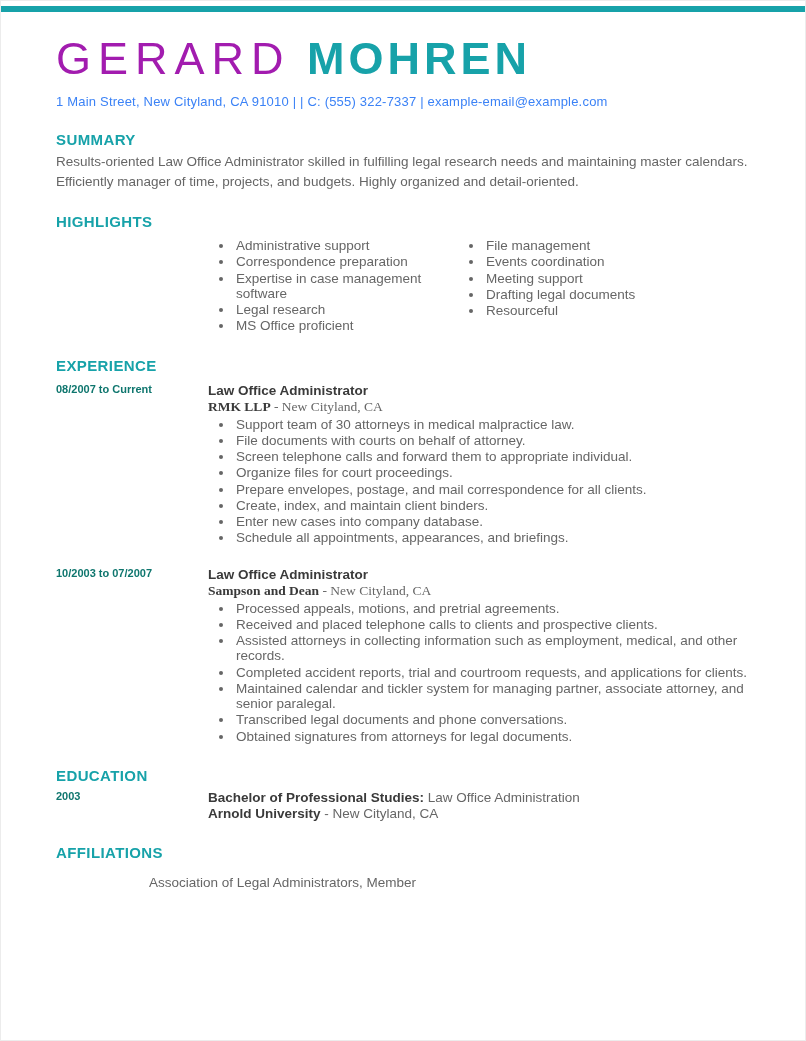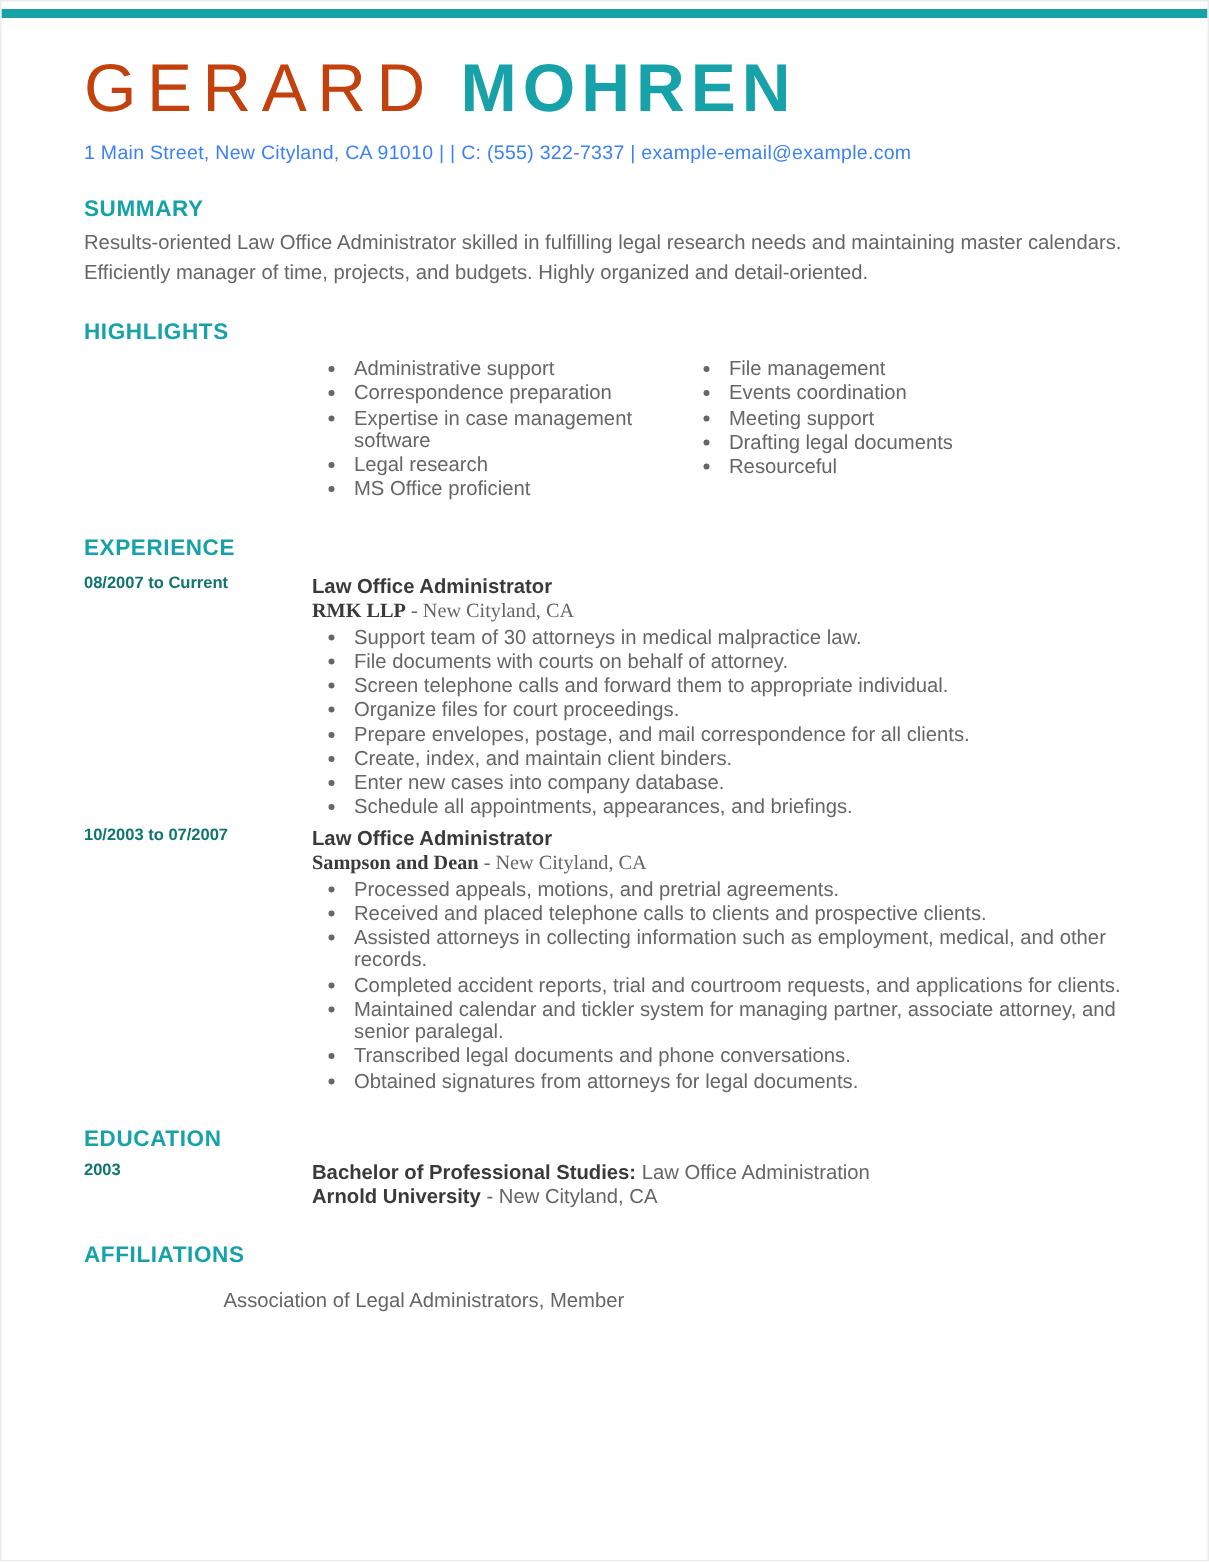--- a/index.html
+++ b/index.html
@@ -20,21 +20,21 @@
     background: #17a2a9;
   }
 
   .content { padding: 0 52px 0 55px; }
 
   .name-block { margin-top: 24px; line-height: 1; white-space: nowrap; }
   .name-first {
     font-size: 45px;
     font-weight: normal;
     letter-spacing: 7px;
-    color: #c2410c;
+    color: #a21caf;
   }
   .name-last {
     font-size: 45px;
     font-weight: bold;
     letter-spacing: 4px;
     color: #17a2a9;
     margin-left: 12px;
   }
 
   .contact-line {
@@ -80,21 +80,21 @@
     line-height: 1.13;
     list-style: disc outside;
   }
   ul.bullets li { margin: 0 0 1px 0; padding-left: 2px; }
 
   .highlights-row { margin-top: 6px; }
   .hl-left { width: 250px; margin-right: 22px; flex-shrink: 0; }
   .hl-cols { display: flex; }
 
   .job { margin-top: 9px; }
-  .job + .job { margin-top: 4px; }
+  .job + .job { margin-top: 20px; }
   .job-title {
     font-weight: bold;
     color: #3a3a3a;
     font-size: 13.5px;
     line-height: 1.15;
   }
   .job-company {
     color: #666666;
     font-size: 13.5px;
     line-height: 1.15;

